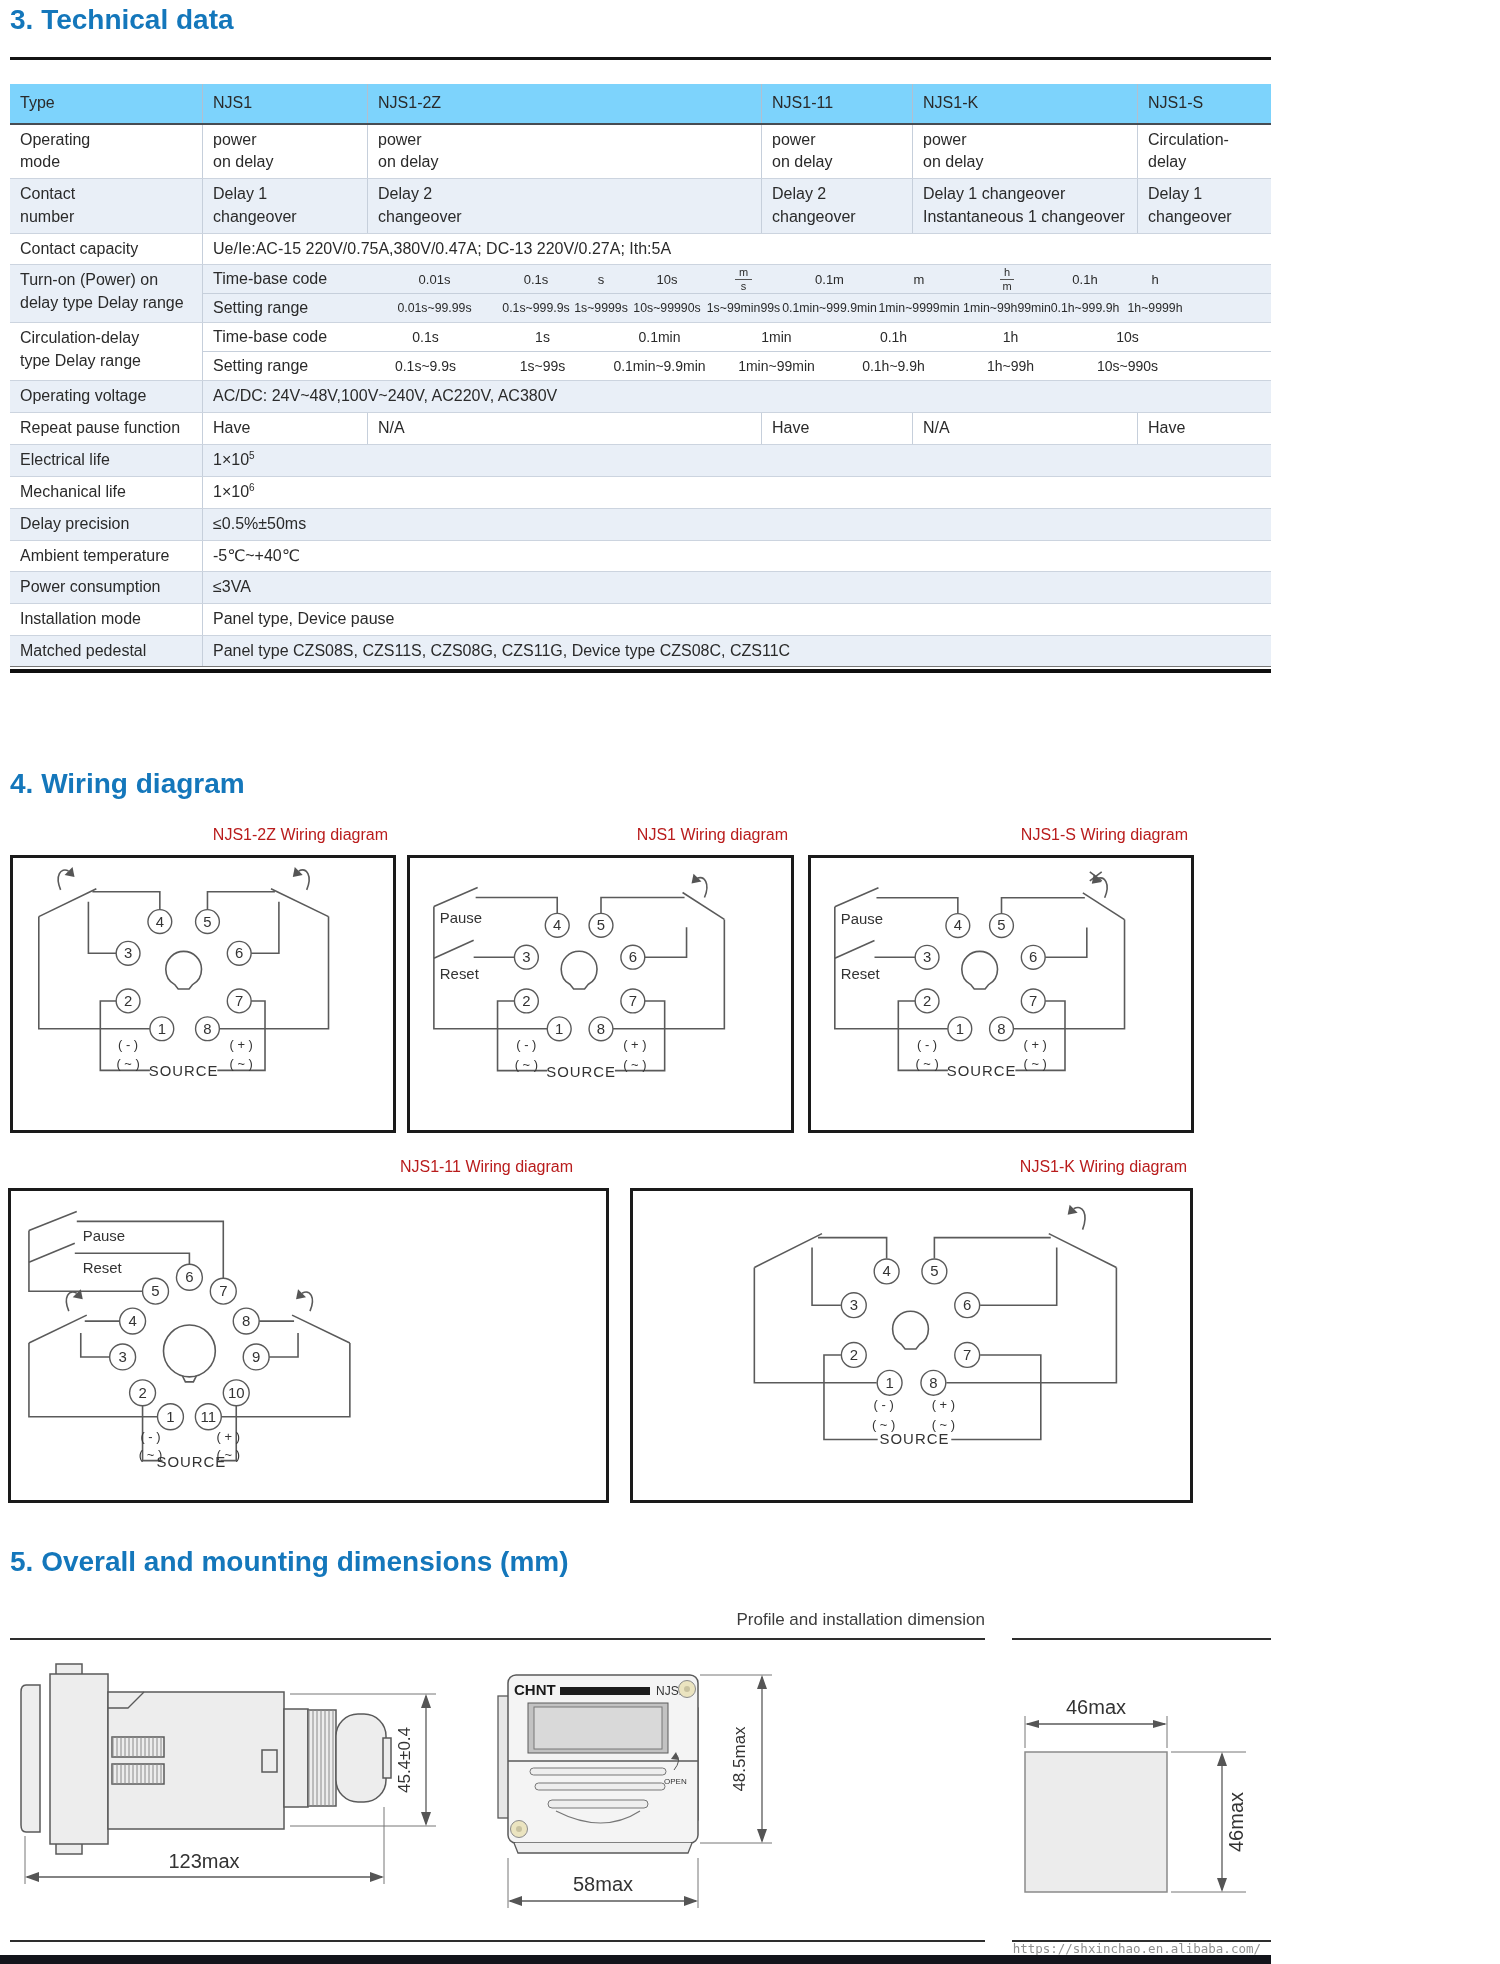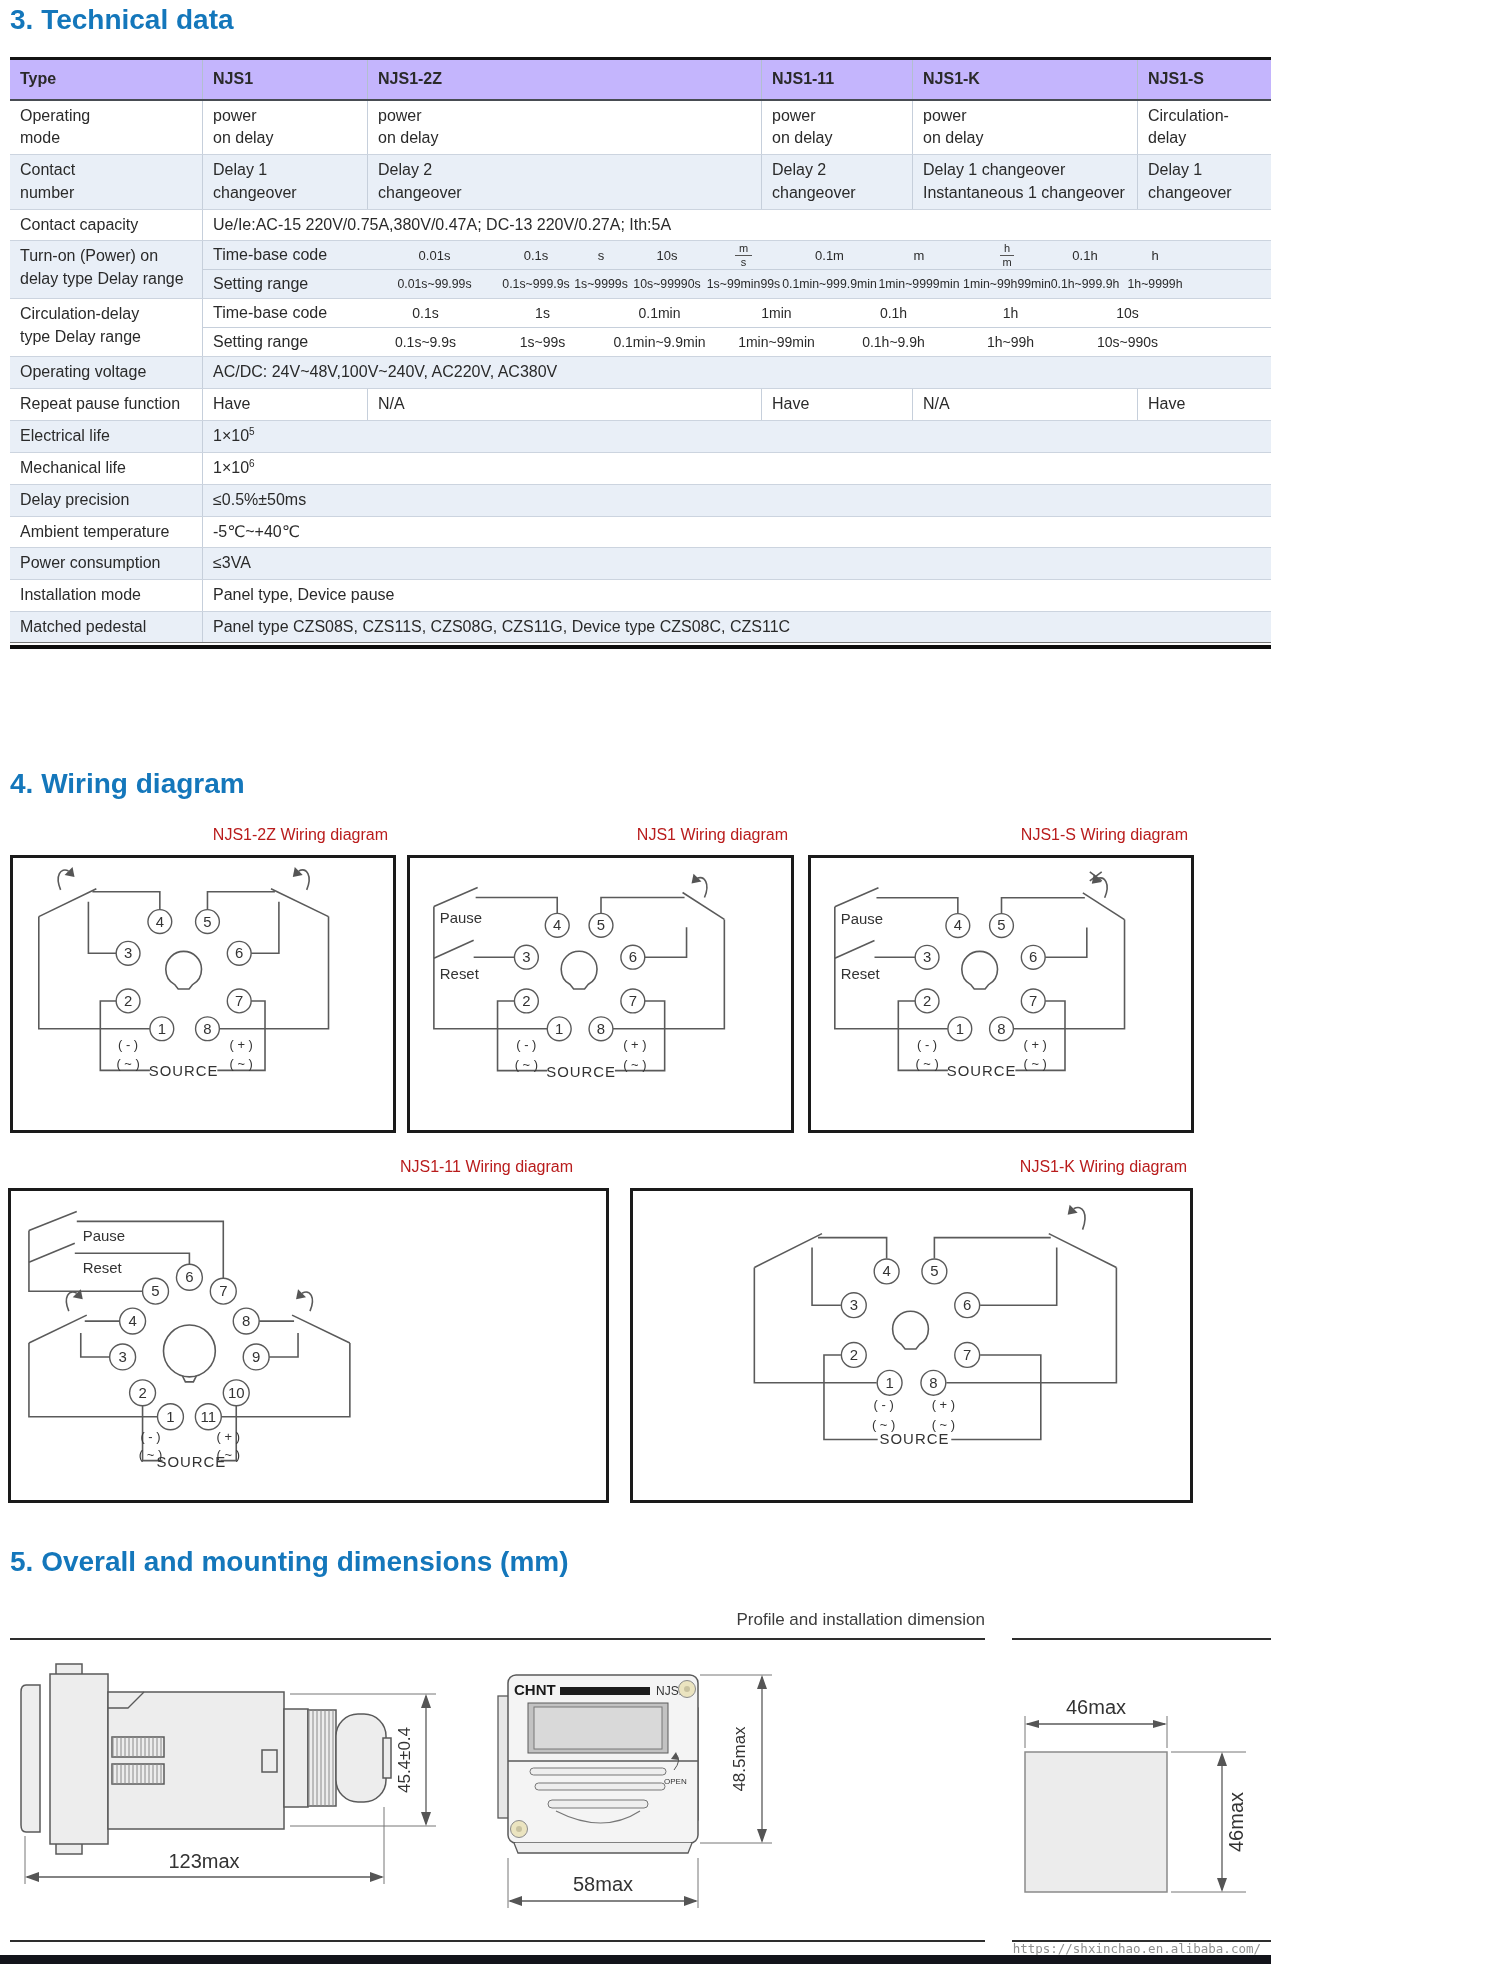--- a/index.html
+++ b/index.html
@@ -2,21 +2,21 @@
 <html><head>
 <meta charset="utf-8">
 <style>
   html,body{margin:0;padding:0;background:#fff;}
   body{font-family:"Liberation Sans","DejaVu Sans",sans-serif;color:#2a2a2a;}
   .page{position:relative;width:1271px;height:1964px;background:#fff;overflow:hidden;}
   .sec{position:absolute;margin:0;color:#1477bb;font-size:28px;font-weight:bold;}
   
   .ttable{position:absolute;left:10px;top:57px;width:1480px;border-top:3px solid #141414;box-sizing:border-box;font-size:16px;}
   .ttable *{box-sizing:border-box;}
-  .thead{display:flex;background:#c4b5fd;border-bottom:2px solid #474c52;font-weight:bold;}
+  .thead{display:flex;background:#7dd3fc;border-bottom:2px solid #474c52;font-weight:normal;margin-top:24px;}
   .thead .cell{padding:8px 10px;border-left:1px solid #b2bfd0;}
   .thead .cell:first-child{border-left:none;}
   .trow{display:flex;border-bottom:1px solid #ccd4df;align-items:stretch;background:#fff;}
   .bl{background:#e9eff7;}
   .cell{padding:4px 10px;line-height:1.42;border-left:1px solid #c6cfdb;}
   .lab{width:192px;border-left:none;flex:0 0 auto;}
   .w0{width:192px;flex:0 0 auto;}
   .w1{width:165px;flex:0 0 auto;}
   .w2{width:394px;flex:0 0 auto;}
   .w3{width:151px;flex:0 0 auto;}

